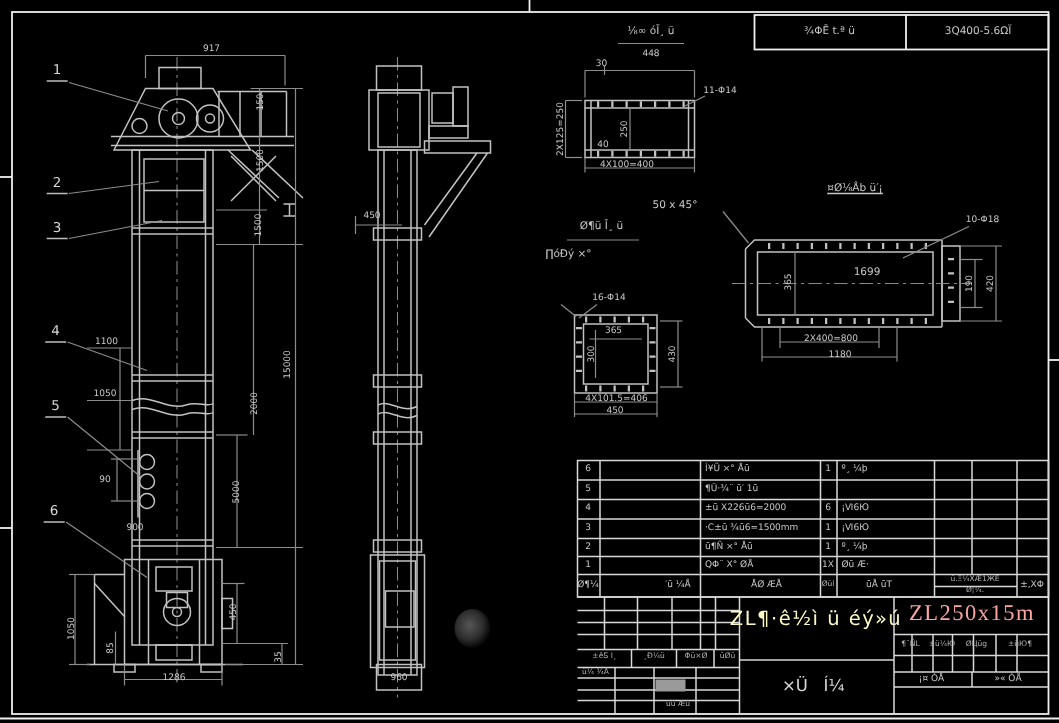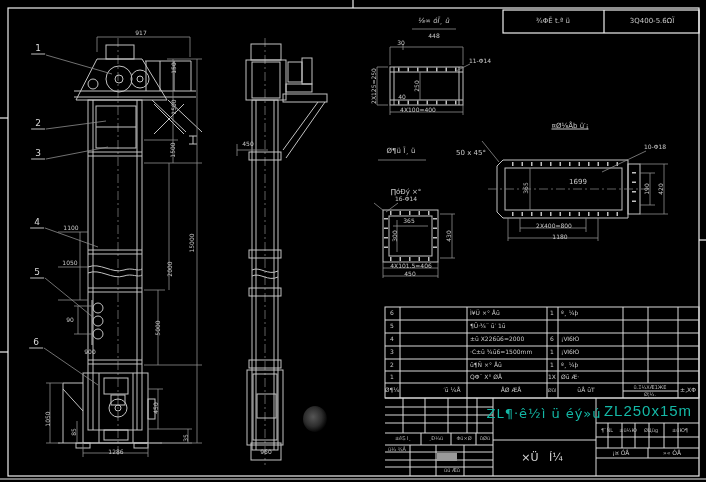--- a/index.html
+++ b/index.html
@@ -6,22 +6,22 @@
   #sheet{position:relative;width:706px;height:482px;background:#000;overflow:hidden;
          font-family:"DejaVu Sans",sans-serif;}
   #linework{position:absolute;left:0;top:0;}
   .lbl{position:absolute;color:#c8c8c8;font-size:6px;line-height:1;white-space:nowrap;
        transform:translate(-50%,-50%);}
   .ll{transform:translate(0,-50%);}
   .rot{transform:translate(-50%,-50%) rotate(-90deg);}
   .s5{font-size:5px;color:#b5b5b5;}
   .s7{font-size:7px;}
   .balloon{font-size:9px;color:#d8d8d8;border-bottom:1px solid #bdbdbd;padding:0 4px 1px;}
-  .model{font-size:15px;font-family:Liberation Sans, sans-serif;color:#14b8a6;letter-spacing:1px;}
-  .title-main{font-size:13px;color:#14b8a6;letter-spacing:1px;}
+  .model{font-size:15px;font-family:Liberation Serif, serif;color:#fca5a5;letter-spacing:1px;}
+  .title-main{font-size:13px;color:#fef9c3;letter-spacing:1px;}
   .type{font-size:11px;color:#d8d8d8;}
   .grey-cell{position:absolute;left:437px;top:453px;width:20px;height:8px;background:#9a9a9a;}
   .smudge{position:absolute;left:303px;top:406px;width:24px;height:26px;border-radius:50%;
           background:radial-gradient(ellipse at 42% 42%, #565656 0%, #2d2d2d 45%, rgba(0,0,0,0) 75%);}
   
   .fr{stroke:#efefef;fill:none;stroke-width:1.2;}
   .gd{stroke:#d9d9d9;fill:none;stroke-width:1;}
   .vw{stroke:#c2c2c2;fill:none;stroke-width:1;}
   .dm{stroke:#8d8d8d;fill:none;stroke-width:0.8;}
   .cl{stroke:#8a8a8a;fill:none;stroke-width:0.7;stroke-dasharray:9 3 2 3;}
@@ -317,40 +317,40 @@
 <div class="lbl" style="left:90px;top:352px;">900</div>
 <div class="lbl rot" style="left:48px;top:419px;">1050</div>
 <div class="lbl rot" style="left:74px;top:432px;">85</div>
 <div class="lbl rot" style="left:156px;top:408px;">450</div>
 <div class="lbl rot" style="left:186px;top:438px;">35</div>
 <div class="lbl" style="left:116px;top:452px;">1286</div>
 
 <div class="lbl" style="left:248px;top:144px;">450</div>
 <div class="lbl" style="left:266px;top:452px;">960</div>
 
-<div class="lbl s7" style="left:434px;top:21px;font-style:italic;">⅛∞ óĪ¸ ü</div>
+<div class="lbl s7" style="left:434px;top:21px;">⅛∞ óĪ¸ ü</div>
 <div class="lbl" style="left:434px;top:36px;">448</div>
 <div class="lbl" style="left:401px;top:43px;">30</div>
 <div class="lbl rot" style="left:374px;top:86px;">2X125=250</div>
 <div class="lbl rot" style="left:417px;top:86px;">250</div>
 <div class="lbl" style="left:480px;top:61px;">11-Φ14</div>
 <div class="lbl" style="left:402px;top:97px;">40</div>
 <div class="lbl" style="left:418px;top:110px;">4X100=400</div>
 
 <div class="lbl s7" style="left:401px;top:151px;">Ø¶ü Ī¸ ü</div>
-<div class="lbl s7" style="left:406px;top:170px;margin-top:22px;">∏óĐý ×°</div>
+<div class="lbl s7" style="left:379px;top:170px;">∏óĐý ×°</div>
 <div class="lbl" style="left:406px;top:199px;">16-Φ14</div>
 <div class="lbl" style="left:409px;top:221px;">365</div>
 <div class="lbl rot" style="left:395px;top:236px;">300</div>
 <div class="lbl" style="left:411px;top:266px;">4X101.5=406</div>
 <div class="lbl" style="left:410px;top:274px;">450</div>
 <div class="lbl rot" style="left:449px;top:236px;">430</div>
 
 <div class="lbl s7" style="left:570px;top:126px;text-decoration:underline;">¤Ø⅛Åb ü′¡</div>
-<div class="lbl s7" style="left:471px;top:137px;margin-top:16px;">50 x 45°</div>
+<div class="lbl s7" style="left:450px;top:137px;">50 x 45°</div>
 <div class="lbl" style="left:655px;top:147px;">10-Φ18</div>
 <div class="lbl s7" style="left:578px;top:182px;">1699</div>
 <div class="lbl rot" style="left:526px;top:188px;">365</div>
 <div class="lbl" style="left:554px;top:226px;">2X400=800</div>
 <div class="lbl" style="left:560px;top:237px;">1180</div>
 <div class="lbl rot" style="left:647px;top:189px;">190</div>
 <div class="lbl rot" style="left:661px;top:189px;">420</div>
 
 <div class="lbl" style="left:392px;top:313px;">6</div>
 <div class="lbl ll" style="left:470px;top:313px;">Ì¥Ü ×° Åū</div>

